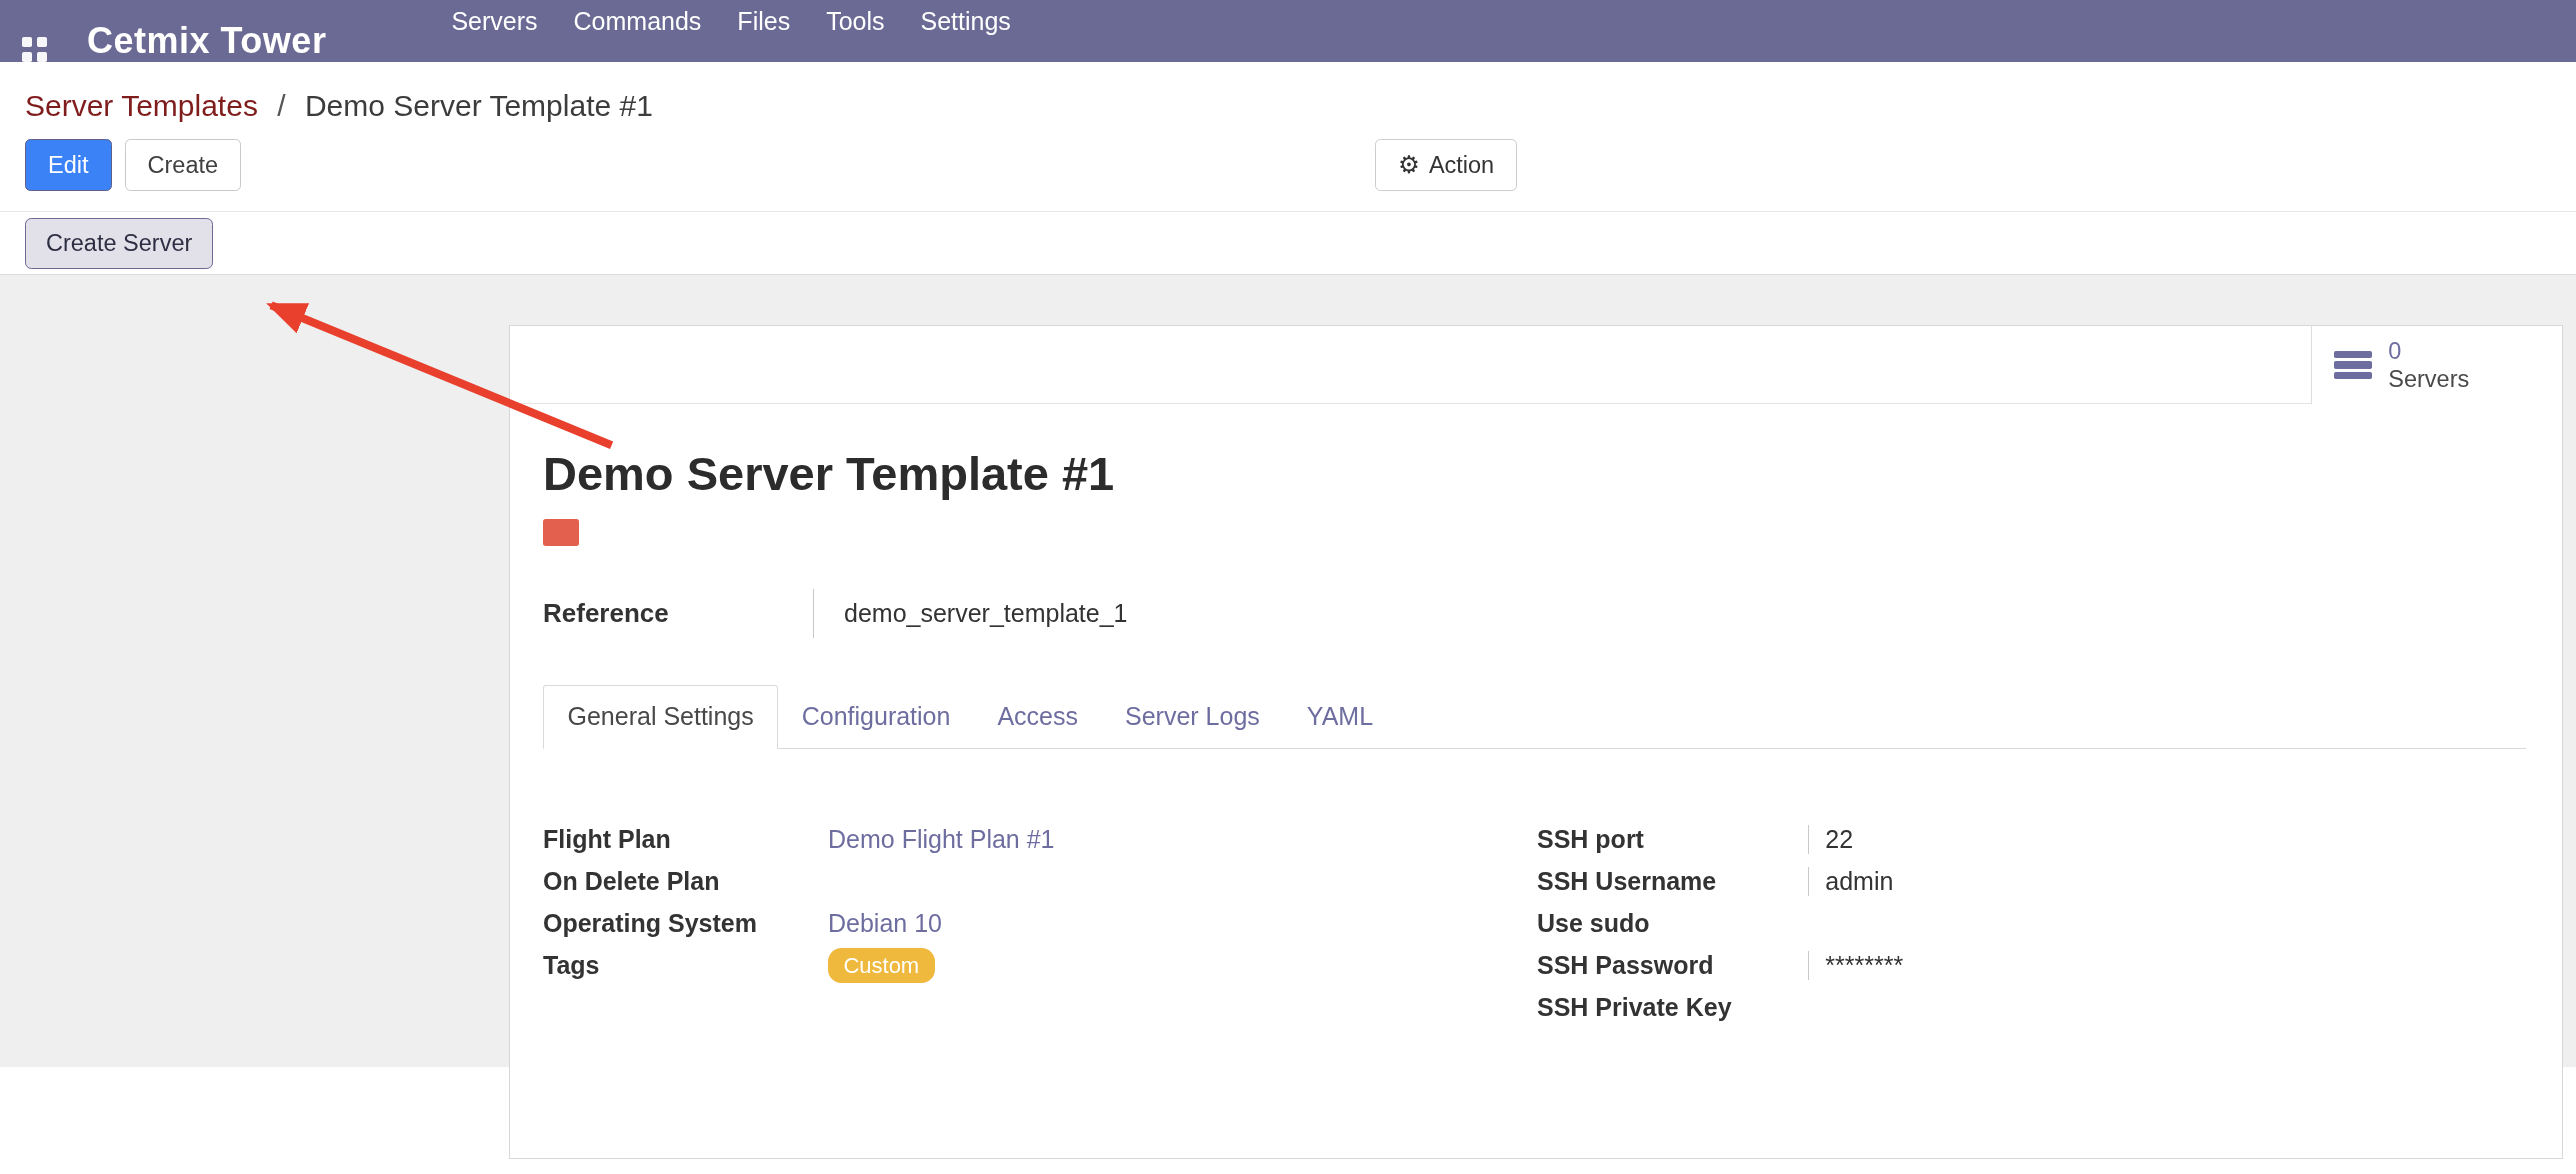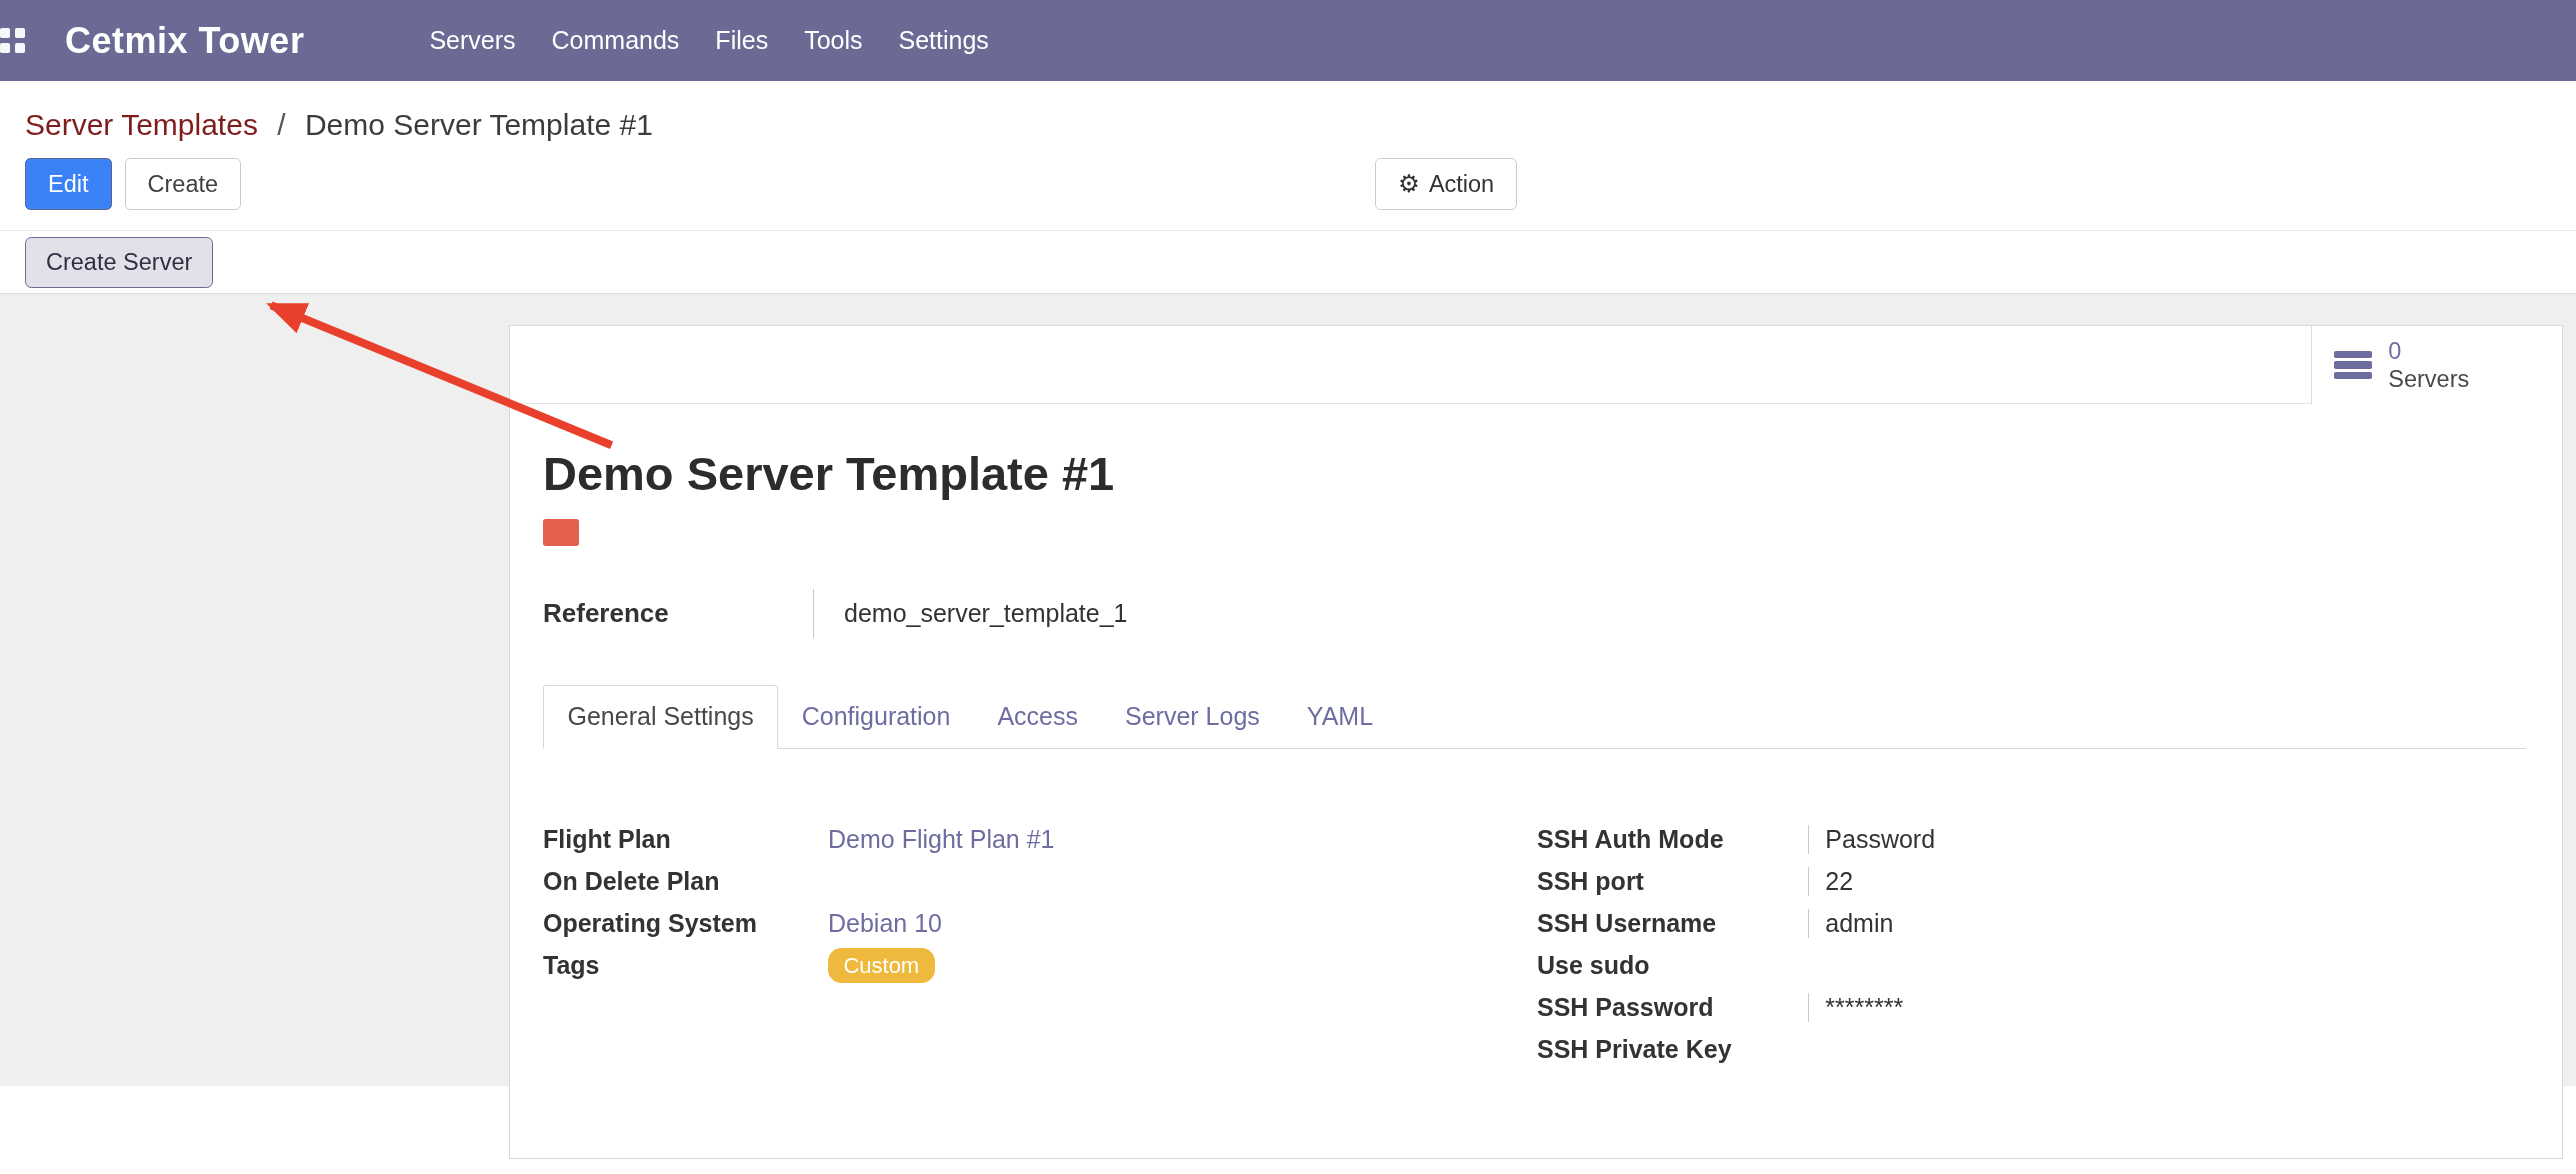--- a/index.html
+++ b/index.html
@@ -1,20 +1,20 @@
 <!DOCTYPE html>
 <html style="font-size:14.5px"><head>
 <meta charset="utf-8">
 <style>
   * { margin:0; padding:0; box-sizing:border-box; }
   html,body { width:2576px; height:1174px; overflow:hidden; }
   body { font-family:"Liberation Sans", sans-serif; background:#ffffff; position:relative; }
 
   
-  .navbar { height:81px; background:#6b6a94; display:flex; align-items:center; }
+  .navbar { height:62px; background:#6b6a94; display:flex; align-items:flex-end; padding-left:22px; }
   .apps-grid { width:25px; height:25px; display:grid; grid-template-columns:10px 10px; grid-template-rows:10px 10px; gap:4.5px; cursor:pointer; }
   .apps-grid span { background:#ffffff; border-radius:1.8px; opacity:.95; }
   .brand { color:#ffffff; font-size:36px; font-weight:bold; margin-left:40px; letter-spacing:0.5px; cursor:pointer; }
   .nav-menu { display:flex; margin-left:107px; height:81px; }
   .nav-item { color:#ffffff; font-size:25px; padding:0 18px; line-height:81px; cursor:pointer; }
 
   
   .top-section { background:#ffffff; border-bottom:0.9px solid #e6e6e6; padding-bottom:18px; }
   .breadcrumb { padding:27px 0 0 25px; font-size:30px; }
   .bc-link { color:#7f1d1d; cursor:pointer; }
@@ -164,24 +164,20 @@
         <div class="frow">
           <div class="flabel">Tags</div>
           <div class="fvalue">
               <span class="badge">Custom</span>
             </div>
         </div>
       </div>
 
       <div class="group group-right">
         <div class="frow">
-          <div class="flabel">SSH Auth Mode</div>
-          <div class="fvalue">Password</div>
-        </div>
-        <div class="frow">
           <div class="flabel">SSH port</div>
           <div class="fvalue">22</div>
         </div>
         <div class="frow">
           <div class="flabel">SSH Username</div>
           <div class="fvalue">admin</div>
         </div>
         <div class="frow">
           <div class="flabel">Use sudo</div>
           <div class="fvalue"></div>

